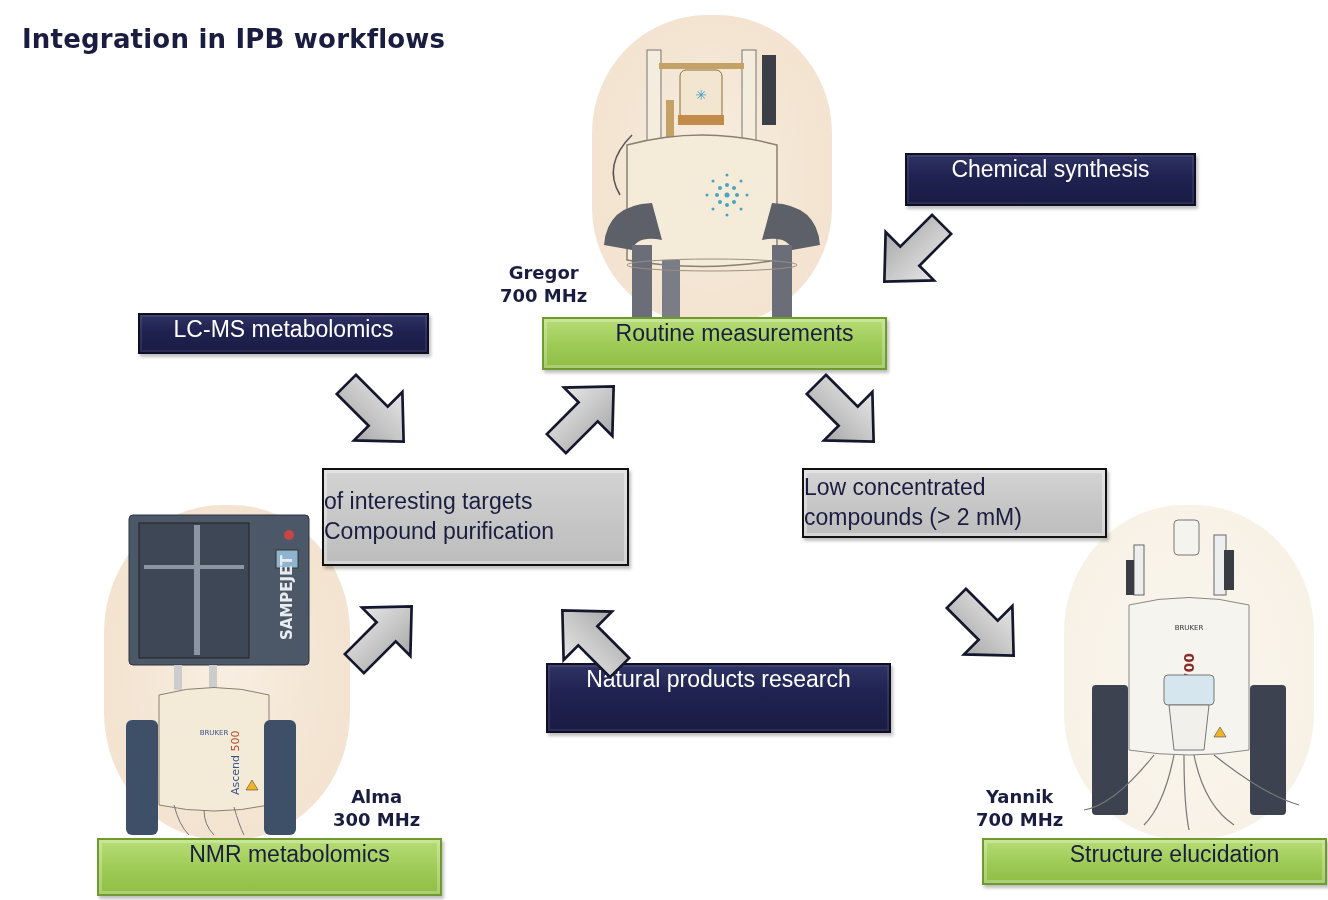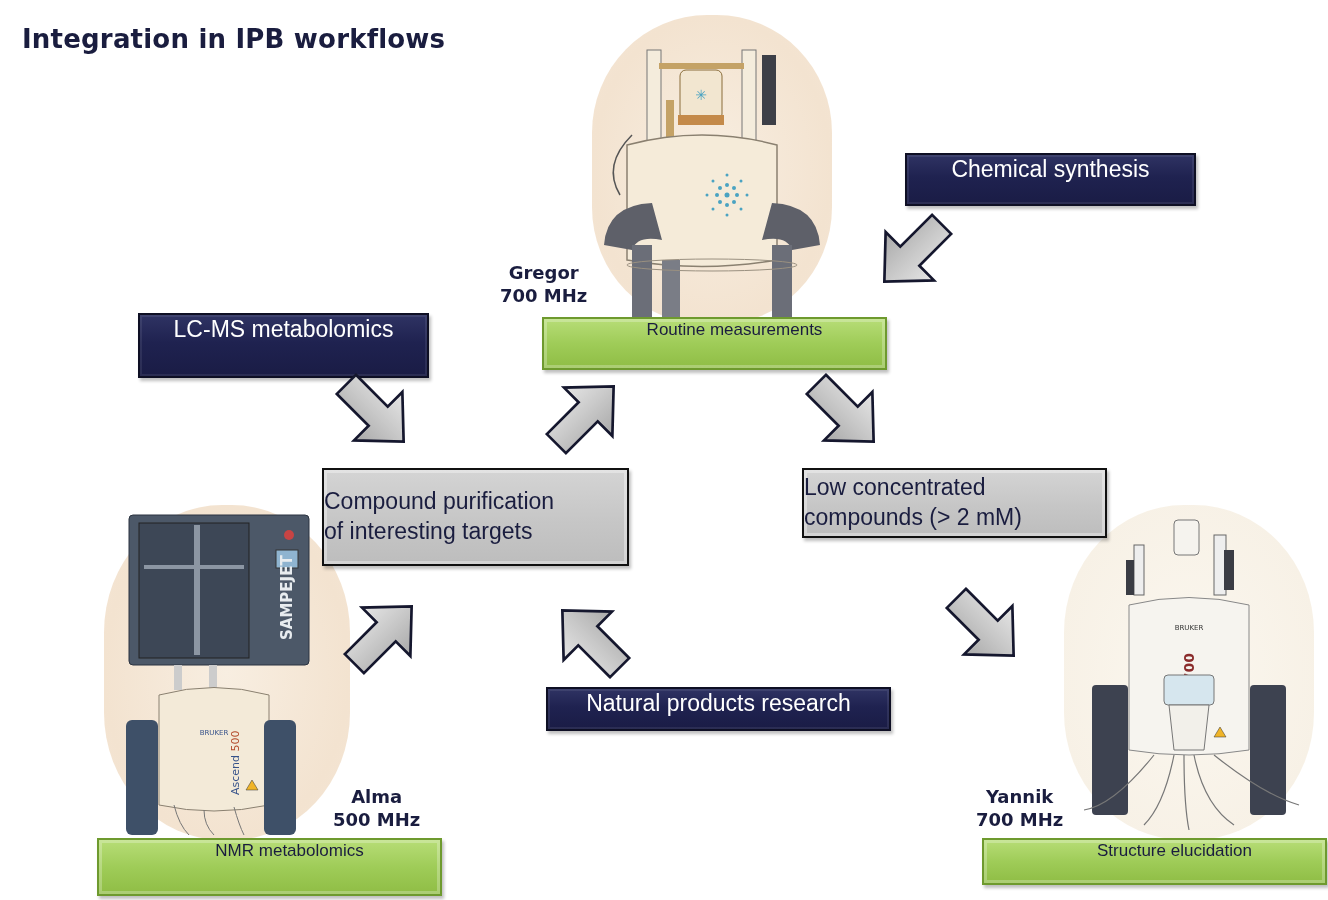--- a/index.html
+++ b/index.html
@@ -8,21 +8,21 @@
   .abs { position:absolute; }
   .title { left:22px; top:24px; font-size:26px; font-weight:bold; color:#1a1d3f; letter-spacing:0.2px; white-space:nowrap; }
 
   .box { position:absolute; display:flex; align-items:flex-start; justify-content:center; text-align:center;
          font-family:"Liberation Sans", sans-serif; box-sizing:border-box; line-height:1.3; }
   .box-dark { background:linear-gradient(180deg,#2f3363 0%,#1f2250 45%,#1a1c45 100%); color:#ffffff;
               border:2px solid #0e0f24; box-shadow:inset 0 0 0 2px rgba(255,255,255,0.08), 2px 3px 3px rgba(0,0,0,0.25);
               font-size:23px; }
   .box-green { background:linear-gradient(180deg,#b7dd77 0%,#9fcc58 50%,#8fbd45 100%); color:#1a1d3f;
                border:2px solid #6e9a2e; box-shadow:inset 0 0 0 3px rgba(255,255,255,0.25), 2px 3px 3px rgba(0,0,0,0.25);
-               font-size:17px;padding-left:40px; }
+               font-size:23px;padding-left:40px; }
   .box-gray { background:linear-gradient(180deg,#d4d4d4 0%,#c6c6c6 55%,#bdbdbd 100%); color:#1a1d3f;
               border:2px solid #111; box-shadow:inset 0 0 0 3px rgba(255,255,255,0.35), 2px 3px 3px rgba(0,0,0,0.25);
               font-size:23px; flex-direction:column; }
 
   .label { position:absolute; font-weight:bold; font-size:18px; color:#1a1d3f; text-align:center; line-height:1.25; white-space:nowrap; }
 
   .blob { position:absolute; border-radius:48%/38%; background:radial-gradient(ellipse at center,#f8eee1 0%,#f3e3d0 70%,#f5e6d6 100%); }
   .arrow { position:absolute; width:90px; height:90px; }
   .instrument { position:absolute; }
 </style>
@@ -108,50 +108,50 @@
   <rect x="186" y="180" width="36" height="130" rx="4" fill="#3d4250"></rect>
   <path d="M90 250 Q50 300 20 305 M110 250 Q100 300 80 320 M130 250 Q140 300 170 320 M150 250 Q200 290 235 300 M120 250 Q120 300 125 325" stroke="#777" fill="none" stroke-width="1.2"></path>
 </svg>
 
 <div class="label" style="left:500px; top:262px;">
   <div>Gregor</div>
   <div>700 MHz</div>
 </div>
 <div class="label" style="left:333px; top:786px;">
   <div>Alma</div>
-  <div>500 MHz</div>
+  <div>300 MHz</div>
 </div>
 <div class="label" style="left:976px; top:786px;">
   <div>Yannik</div>
   <div>700 MHz</div>
 </div>
 
 <div class="box box-dark" style="left:905px; top:153px; width:291px; height:53px;">
   <span>Chemical synthesis</span>
 </div>
-<div class="box box-dark" style="left:138px; top:313px; width:291px; height:65px;">
+<div class="box box-dark" style="left:138px; top:313px; width:291px; height:41px;">
   <span>LC-MS metabolomics</span>
 </div>
-<div class="box box-dark" style="left:546px; top:687px; width:345px; height:44px;">
+<div class="box box-dark" style="left:546px; top:663px; width:345px; height:70px;">
   <span>Natural products research</span>
 </div>
 
 <div class="box box-green" style="left:542px; top:317px; width:345px; height:53px;">
   <span>Routine measurements</span>
 </div>
 <div class="box box-green" style="left:97px; top:838px; width:345px; height:58px;">
   <span>NMR metabolomics</span>
 </div>
 <div class="box box-green" style="left:982px; top:838px; width:345px; height:47px;">
   <span>Structure elucidation</span>
 </div>
 
 <div class="box box-gray" style="left:322px; top:468px; width:307px; height:98px;">
+  <span>of interesting targets</span>
   <span>Compound purification</span>
-  <span>of interesting targets</span>
 </div>
 <div class="box box-gray" style="left:802px; top:468px; width:305px; height:70px;">
   <span>Low concentrated</span>
   <span>compounds (&gt; 2 mM)</span>
 </div>
 
 <svg style="position:absolute; width:0; height:0;">
   <defs>
     <linearGradient id="arrowGrad" x1="0" y1="0" x2="0" y2="1">
       <stop offset="0" stop-color="#e6e6e6"></stop>

